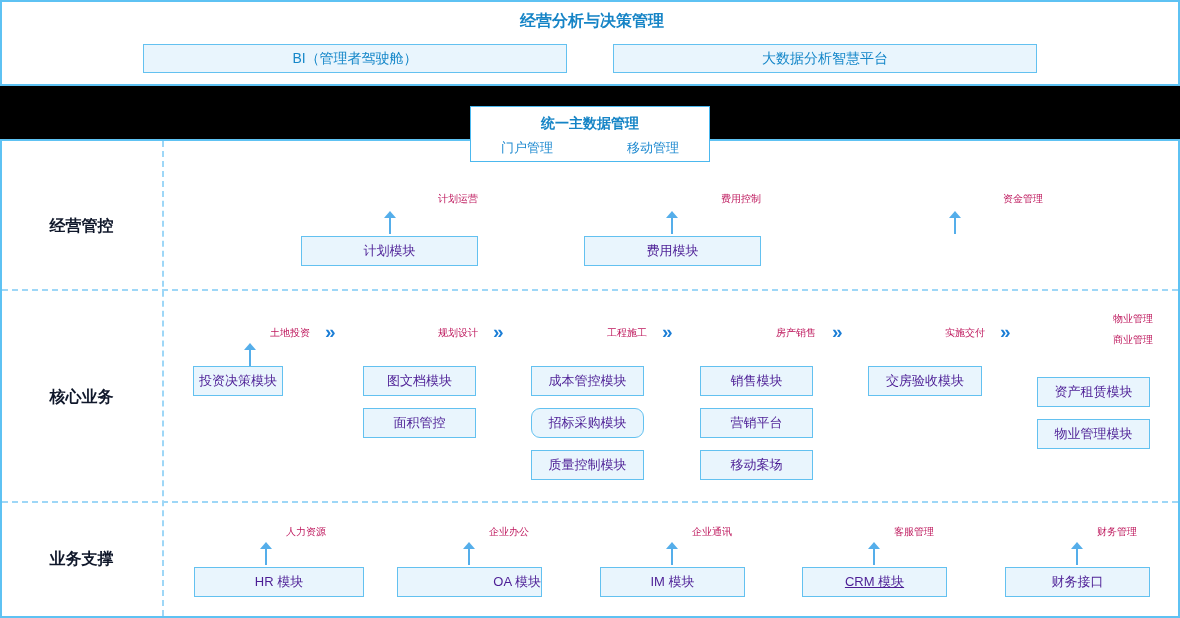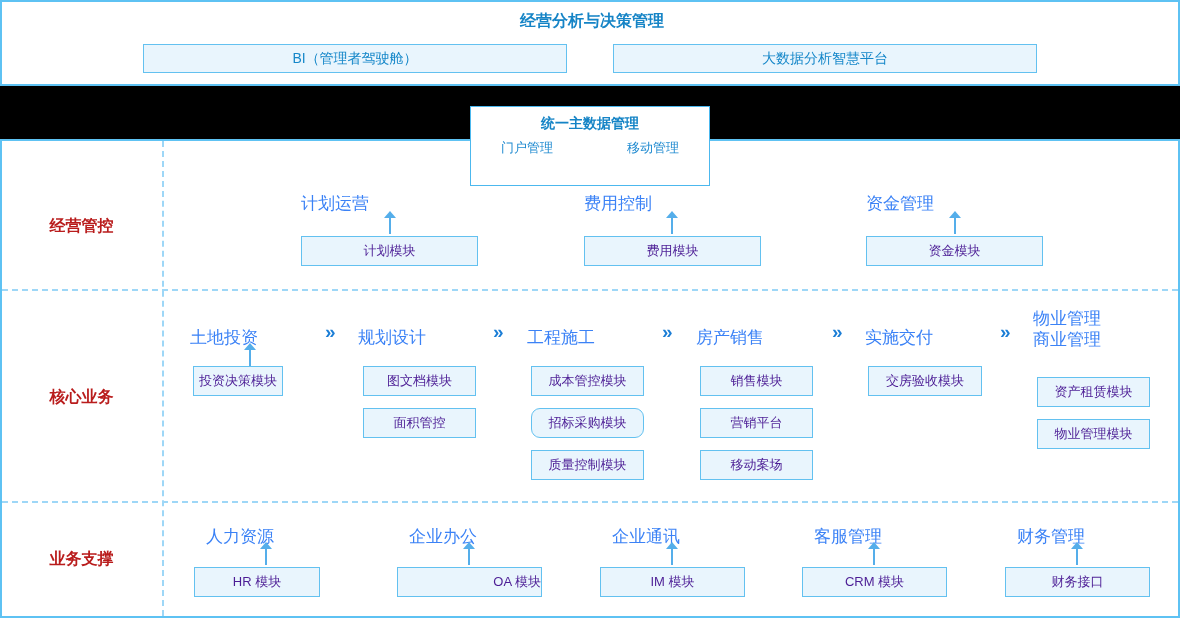--- a/index.html
+++ b/index.html
@@ -17,28 +17,28 @@
   
   .v-divider{position:absolute;left:162px;top:141px;height:475px;width:0;
     border-left:2px dashed #9ed7f7;}
   .h-divider{position:absolute;left:2px;width:1176px;height:0;border-top:2px dashed #9ed7f7;}
   
   .page-title{position:absolute;left:0;top:9px;width:1180px;text-align:center;
     font-size:16px;font-weight:bold;color:#1584c6;}
   .top-box{position:absolute;top:44px;width:424px;height:29px;box-sizing:border-box;
     background:#e9f5fd;border:1px solid #63c1f0;color:#1587c9;font-size:14px;
     line-height:27px;text-align:center;}
-  .master-box{position:absolute;left:470px;top:106px;width:240px;height:80px;
+  .master-box{position:absolute;left:470px;top:106px;width:240px;height:56px;
     box-sizing:border-box;background:#fff;border:1px solid #4cb8ee;z-index:5;}
   .master-title{margin-top:8px;text-align:center;font-size:14px;font-weight:bold;color:#1584c6;}
   .master-items{display:flex;justify-content:space-between;padding:6px 30px 0 30px;
     font-size:13px;color:#1f8ad0;}
   .row-label{position:absolute;left:0;width:163px;text-align:center;
-    font-size:16px;font-weight:bold;color:#b91c1c;}
-  .stage-label{position:absolute;font-size:17px;color:#3b82f6;text-align:left;}
+    font-size:16px;font-weight:bold;color:#0f172a;}
+  .stage-label{position:absolute;font-size:10px;color:#be185d;text-align:right;}
   .module-box{position:absolute;height:30px;box-sizing:border-box;background:#e9f5fd;
     border:1px solid #63c1f0;color:#4c1d95;font-size:13px;line-height:28px;text-align:center;}
   .chevron{position:absolute;color:#1c7ed6;font-size:19px;font-weight:bold;line-height:19px;}
   
   .arrow-up{position:absolute;width:14px;height:23px;}
   .arrow-up::before{content:"";position:absolute;top:0;left:1px;
     border-left:6px solid transparent;border-right:6px solid transparent;
     border-bottom:7px solid #55aeea;}
   .arrow-up::after{content:"";position:absolute;top:6px;left:6px;width:2px;bottom:0;background:#55aeea;}
   .two-line{line-height:21px;}
@@ -76,21 +76,20 @@
   <div class="stage-label" style="left:301px;top:192px;width:177px;">计划运营</div>
   <div class="arrow-up" style="left:383px;top:211px;"></div>
   <div class="module-box" style="left:301px;top:236px;width:177px;">计划模块</div>
 
   <div class="stage-label" style="left:584px;top:192px;width:177px;">费用控制</div>
   <div class="arrow-up" style="left:665px;top:211px;"></div>
   <div class="module-box" style="left:584px;top:236px;width:177px;">费用模块</div>
 
   <div class="stage-label" style="left:866px;top:192px;width:177px;">资金管理</div>
   <div class="arrow-up" style="left:948px;top:211px;"></div>
-  <div class="module-box" style="left:866px;top:236px;width:177px;">资金模块</div>
 
   <div class="stage-label" style="left:190px;top:326px;width:120px;">土地投资</div>
   <div class="chevron" style="left:325px;top:322px;">»</div>
   <div class="stage-label" style="left:358px;top:326px;width:120px;">规划设计</div>
   <div class="chevron" style="left:493px;top:322px;">»</div>
   <div class="stage-label" style="left:527px;top:326px;width:120px;">工程施工</div>
   <div class="chevron" style="left:662px;top:322px;">»</div>
   <div class="stage-label" style="left:696px;top:326px;width:120px;">房产销售</div>
   <div class="chevron" style="left:832px;top:322px;">»</div>
   <div class="stage-label" style="left:865px;top:326px;width:120px;">实施交付</div>
@@ -114,31 +113,31 @@
   <div class="module-box" style="left:700px;top:408px;width:113px;">营销平台</div>
   <div class="module-box" style="left:700px;top:450px;width:113px;">移动案场</div>
 
   <div class="module-box" style="left:868px;top:366px;width:114px;">交房验收模块</div>
 
   <div class="module-box" style="left:1037px;top:377px;width:113px;">资产租赁模块</div>
   <div class="module-box" style="left:1037px;top:419px;width:113px;">物业管理模块</div>
 
   <div class="stage-label" style="left:206px;top:525px;width:120px;">人力资源</div>
   <div class="arrow-up" style="left:259px;top:542px;"></div>
-  <div class="module-box" style="left:194px;top:567px;width:126px;">HR 模块</div>
+  <div class="module-box" style="left:194px;top:567px;width:170px;">HR 模块</div>
 
   <div class="stage-label" style="left:409px;top:525px;width:120px;">企业办公</div>
   <div class="arrow-up" style="left:462px;top:542px;"></div>
   <div class="module-box" style="left:397px;top:567px;width:145px;text-align:right;">OA 模块</div>
 
   <div class="stage-label" style="left:612px;top:525px;width:120px;">企业通讯</div>
   <div class="arrow-up" style="left:665px;top:542px;"></div>
   <div class="module-box" style="left:600px;top:567px;width:145px;">IM 模块</div>
 
   <div class="stage-label" style="left:814px;top:525px;width:120px;">客服管理</div>
   <div class="arrow-up" style="left:867px;top:542px;"></div>
-  <div class="module-box" style="left:802px;top:567px;width:145px;">CRM 模块</div>
+  <div class="module-box" style="left:802px;top:567px;width:145px;text-decoration:underline;">CRM 模块</div>
 
   <div class="stage-label" style="left:1017px;top:525px;width:120px;">财务管理</div>
   <div class="arrow-up" style="left:1070px;top:542px;"></div>
   <div class="module-box" style="left:1005px;top:567px;width:145px;">财务接口</div>
 
 </div>
 
 </body></html>

